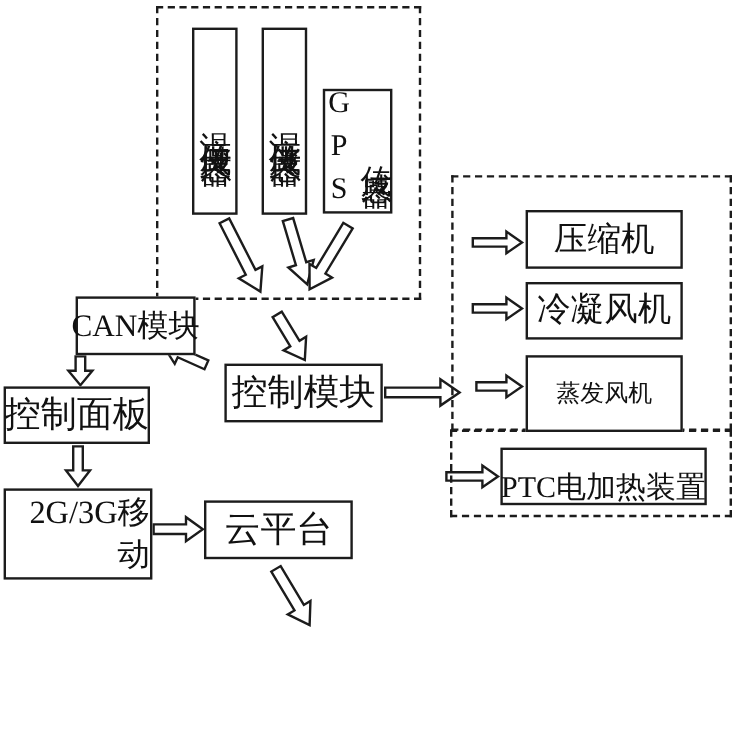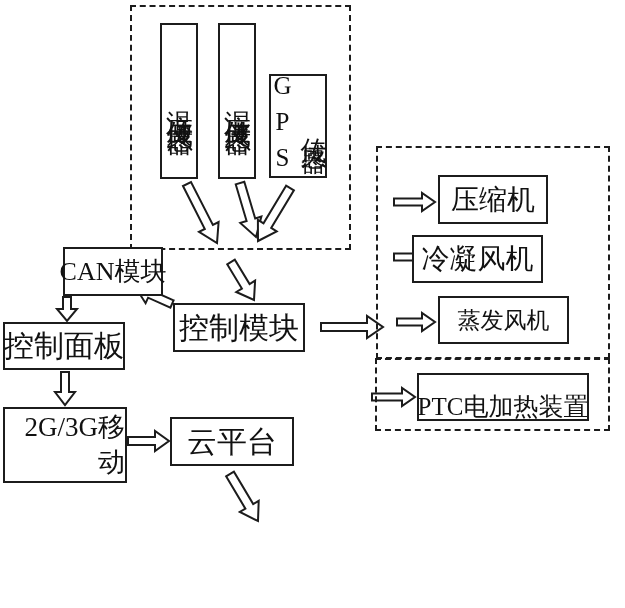--- a/index.html
+++ b/index.html
@@ -22,29 +22,29 @@
   .dash-sensors{left:130px;top:5px;width:221px;height:245px;}
   .n-temp{left:160px;top:23px;width:38px;height:156px;}
   .n-hum{left:218px;top:23px;width:38px;height:156px;}
   .n-gps{left:269px;top:74px;width:58px;height:104px;gap:5px;}
   .n-gps .letters{writing-mode:vertical-lr;text-orientation:upright;font-size:25px;letter-spacing:9px;line-height:1;}
   .n-gps .vlabel{writing-mode:vertical-lr;text-orientation:upright;font-size:26px;letter-spacing:6px;line-height:1;}
   
   .n-can{left:20px;top:247px;width:100px;height:49px;font-size:26px;margin-left:43px;}
   .n-panel{left:3px;top:322px;width:122px;height:48px;font-size:30px;}
   .n-mobile{left:3px;top:407px;width:124px;height:76px;font-size:27px;justify-content:flex-start;padding-left:5px;text-align:right;}
-  .n-control{left:173px;top:303px;width:132px;height:49px;font-size:30px;}
+  .n-control{left:187px;top:303px;width:132px;height:49px;font-size:30px;}
   .n-cloud{left:170px;top:417px;width:124px;height:49px;font-size:30px;}
   .n-remote{left:212px;top:525px;width:139px;height:73px;font-size:27px;justify-content:flex-start;padding-left:8px;}
   
   .dash-actuators{left:376px;top:146px;width:234px;height:213px;}
   .dash-heater{left:375px;top:358px;width:235px;height:73px;}
-  .n-comp{left:438px;top:175px;width:110px;height:49px;font-size:28px;}
-  .n-cond{left:412px;top:235px;width:131px;height:48px;font-size:28px;}
-  .n-evap{left:438px;top:296px;width:131px;height:48px;font-size:23px;}
+  .n-comp{left:438px;top:175px;width:131px;height:49px;font-size:28px;}
+  .n-cond{left:438px;top:235px;width:131px;height:48px;font-size:28px;}
+  .n-evap{left:438px;top:296px;width:131px;height:64px;font-size:20px;}
   .n-ptc{left:417px;top:373px;width:172px;height:48px;font-size:25px;align-items:flex-end;}
 </style>
 </head>
 <body>
 
 <div id="canvas">
 
   <svg id="arrow-layer" viewBox="0 0 625 608" xmlns="http://www.w3.org/2000/svg">
       <polygon points="183.0,186.0 204.8,229.0 199.0,231.9 217.0,243.0 218.6,222.0 212.9,224.9 191.0,182.0" fill="#ffffff" stroke="#1c1c1c" stroke-width="2" stroke-linejoin="miter"></polygon>
       <polygon points="235.7,184.3 246.6,221.0 240.3,222.9 256.0,237.0 261.4,216.6 255.2,218.5 244.3,181.7" fill="#ffffff" stroke="#1c1c1c" stroke-width="2" stroke-linejoin="miter"></polygon>

